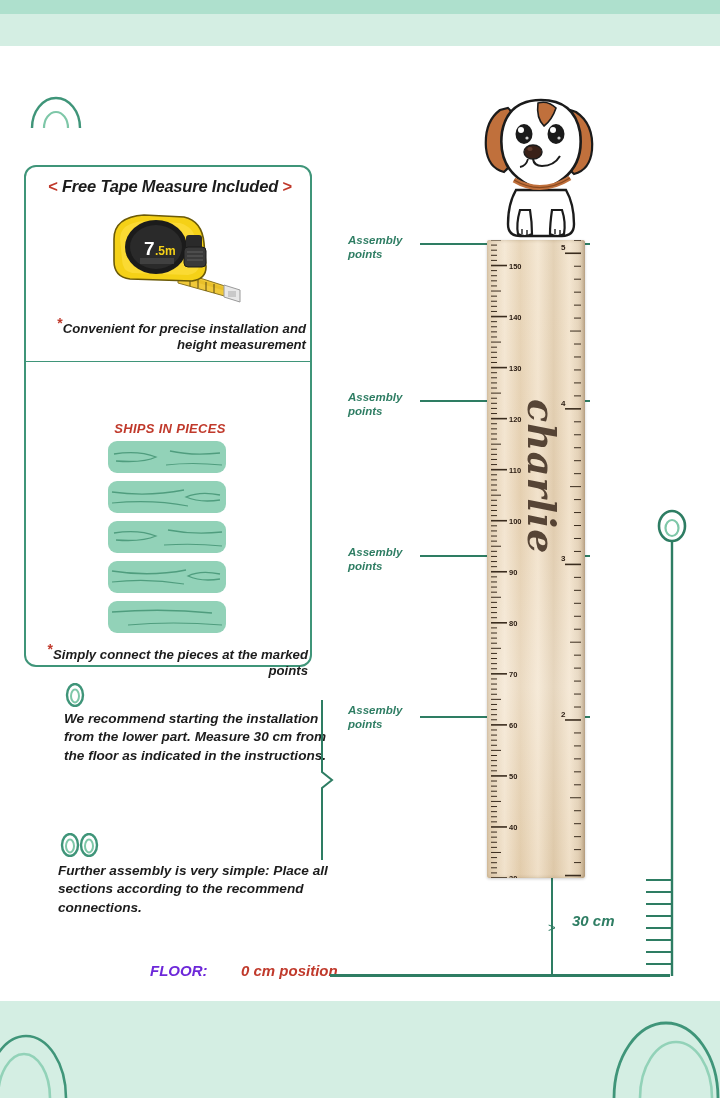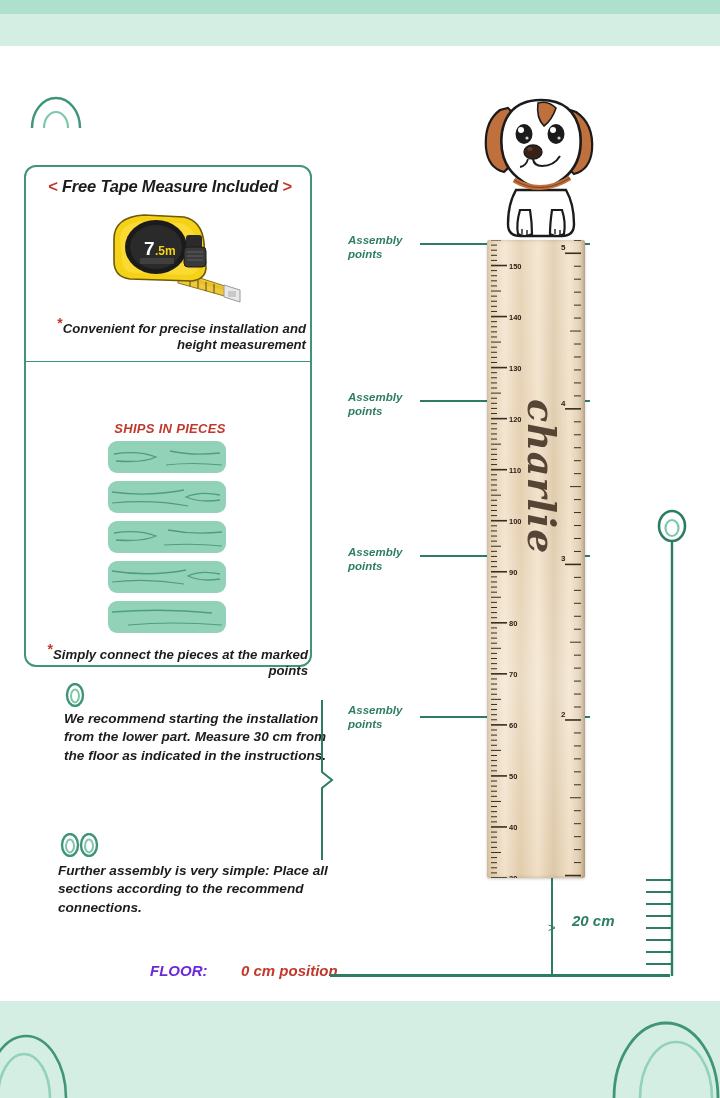--- a/index.html
+++ b/index.html
@@ -601,21 +601,21 @@
 
     <path d="M 55 73 Q 56 80 64 80 Q 76 80 82 70" fill="none" stroke="#1b1b1b" stroke-width="2"></path>
     <path d="M 50 73 Q 48 80 42 81" fill="none" stroke="#1b1b1b" stroke-width="1.8"></path>
 
     <path d="M 36 94 Q 63 110 92 92" fill="none" stroke="#c0703c" stroke-width="5"></path>
     <path d="M 36 94 Q 63 110 92 92" fill="none" stroke="#8a4a20" stroke-width="1.2"></path>
   </svg>
 
   <div class="cm30-line"></div>
   <div class="cm30-arrow">&gt;</div>
-  <div class="cm30-label">20 cm</div>
+  <div class="cm30-label">30 cm</div>
 
   <svg class="rdeco" width="72" height="470" viewBox="0 0 72 470">
     <ellipse cx="32" cy="18" rx="13" ry="15" fill="none" stroke="#2e7d63" stroke-width="2.6"></ellipse>
     <ellipse cx="32" cy="20" rx="6.5" ry="8" fill="none" stroke="#7ec7a8" stroke-width="2.2"></ellipse>
     <line x1="32" y1="33" x2="32" y2="468" stroke="#2e7d63" stroke-width="2.4"></line>
     <g stroke="#2e7d63" stroke-width="2">
       <line x1="6" y1="372" x2="32" y2="372"></line>
       <line x1="6" y1="384" x2="32" y2="384"></line>
       <line x1="6" y1="396" x2="32" y2="396"></line>
       <line x1="6" y1="408" x2="32" y2="408"></line>

